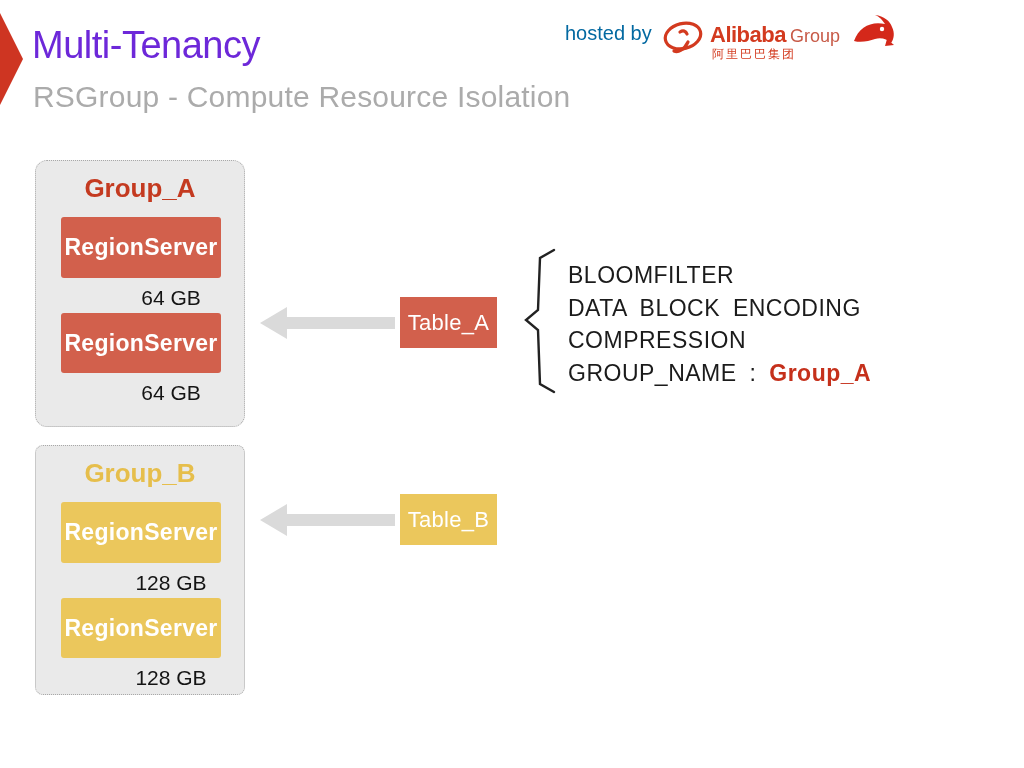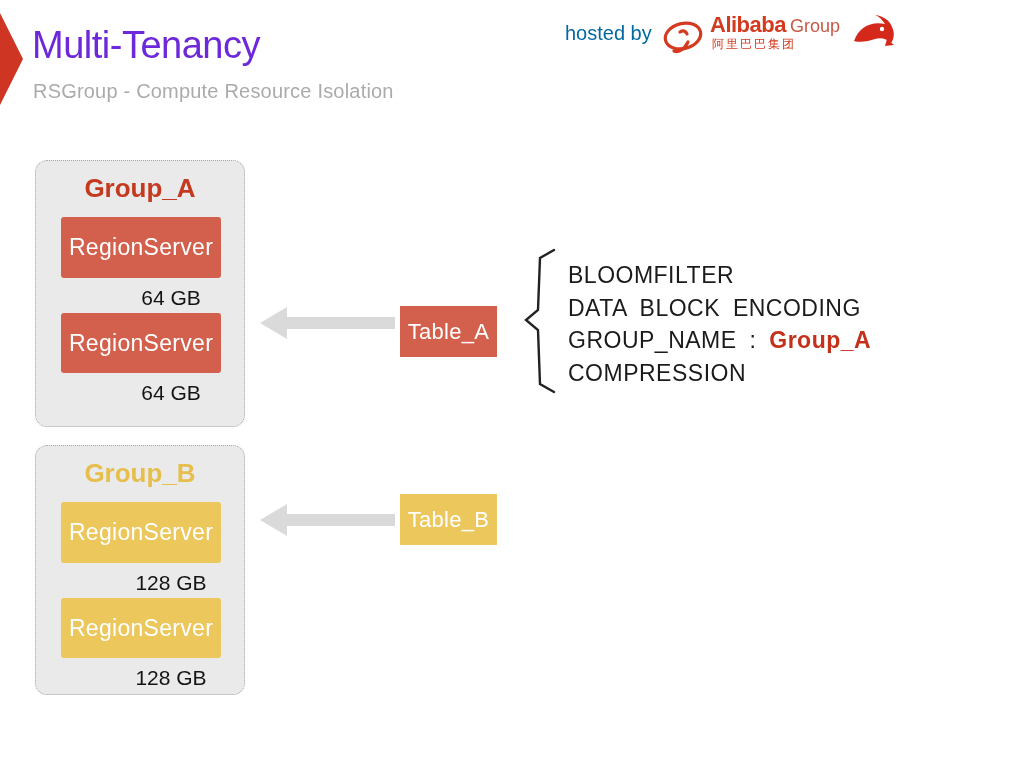--- a/index.html
+++ b/index.html
@@ -17,31 +17,31 @@
     background: #CE3522;
     clip-path: polygon(0 0, 100% 50%, 0 100%);
   }
   .title {
     position: absolute; left: 32px; top: 24px;
     font-size: 38px; font-weight: 500; letter-spacing: -0.5px;
     color: #6d28d9;
   }
   .subtitle {
     position: absolute; left: 33px; top: 80px;
-    font-size: 20px; color: #ABABAB; letter-spacing: 0.2px;
+    font-size: 30px; color: #ABABAB; letter-spacing: 0.2px;
   }
   .hosted-by {
     position: absolute; left: 565px; top: 22px;
     font-size: 20px; color: #0369a1;
   }
 
   
   .alibaba { position: absolute; left: 660px; top: 14px; display: flex; align-items: flex-start; }
   .alibaba-mark { margin-top: 6px; }
-  .alibaba-text { margin-left: 4px; line-height: 1; }
+  .alibaba-text { margin-left: 4px; line-height: 1; margin-top: 10px; }
   .alibaba-name { font-size: 22px; font-weight: bold; color: #D33A1F; letter-spacing: -0.5px; }
   .alibaba-group { font-size: 18px; font-weight: 500; color: #C75A47; margin-left: 4px; }
   .alibaba-cn { font-size: 12px; color: #D33A1F; letter-spacing: 2px; margin-top: 2px; margin-left: 2px; font-weight: normal; }
 
   
   .hbase { position: absolute; left: 845px; top: 17px; display: flex; align-items: center; }
   .hbase-text { text-align: left; }
   .hbase-apache {
     font-size: 10px; font-weight: bold; color: #D4281A;
     letter-spacing: 7px; line-height: 1;
@@ -52,30 +52,30 @@
     letter-spacing: 1px;
   }
   .orca { margin-left: 6px; margin-top: -2px; }
 
   
   .group-panel {
     position: absolute; left: 35px; width: 210px;
     background: #EAEAEA; border: 1px dotted #A8A8A8; border-radius: 12px;
   }
   #group-a { top: 160px; height: 267px; }
-  #group-b { top: 445px; height: 250px; }
+  #group-b { top: 445px; height: 250px; border-radius: 8px; }
   .group-title {
     position: absolute; left: 0; width: 100%; top: 12px;
     text-align: center; font-size: 26px; font-weight: bold;
   }
   #group-a .group-title { color: #C43A20; }
   #group-b .group-title { color: #E6BE4B; }
   .rs-box {
     position: absolute; left: 25px; width: 160px; height: 61px;
-    border-radius: 3px; color: #ffffff; font-size: 23px; font-weight: 400;
+    border-radius: 3px; color: #ffffff; font-size: 23px; font-weight: 700;
     display: flex; align-items: center; justify-content: center;
     letter-spacing: 0.3px;
   }
   .rs-red { background: #D2604C; }
   .rs-yellow { background: #EBC75C; }
   .rs-1 { top: 56px; }
   .rs-2 { top: 152px; height: 60px; }
   .mem {
     position: absolute; left: 0; width: 100%; text-align: center;
     font-size: 21px; color: #141414; margin-left: 31px;
@@ -83,21 +83,21 @@
   .mem-1 { top: 125px; }
   .mem-2 { top: 220px; }
 
   
   .table-box {
     position: absolute; left: 400px; width: 97px; height: 51px;
     color: #ffffff; font-size: 22px; font-weight: 300;
     display: flex; align-items: center; justify-content: center;
     letter-spacing: 0.3px;
   }
-  #table-a { top: 306px; background: #D2604C; }
+  #table-a { top: 297px; background: #D2604C; }
   #table-b { top: 494px; background: #EBC75C; text-align: right; }
   .arrow { position: absolute; left: 260px; }
   #arrow-a { top: 305px; }
   #arrow-b { top: 502px; }
 
   
   .brace { position: absolute; left: 520px; top: 248px; }
   .props {
     position: absolute; left: 568px; top: 259px;
     font-size: 23px; line-height: 32.5px; color: #1B1B1B;
@@ -174,18 +174,18 @@
 <div class="table-box" id="table-b">Table_B</div>
 
 <div class="brace">
   <svg width="40" height="146" viewBox="0 0 40 146">
     <polyline points="34,2 20,10 18,62 6,72 18,82 20,136 34,144" fill="none" stroke="#222222" stroke-width="2.4" stroke-linejoin="miter" stroke-linecap="round"></polyline>
   </svg>
 </div>
 <div class="props">
   <div>BLOOMFILTER</div>
   <div>DATA BLOCK ENCODING</div>
+  <div>COMPRESSION</div>
   <div>
     <span>GROUP_NAME :</span>
     <span class="group-val">Group_A</span>
   </div>
-  <div>COMPRESSION</div>
 </div>
 
 </body></html>

